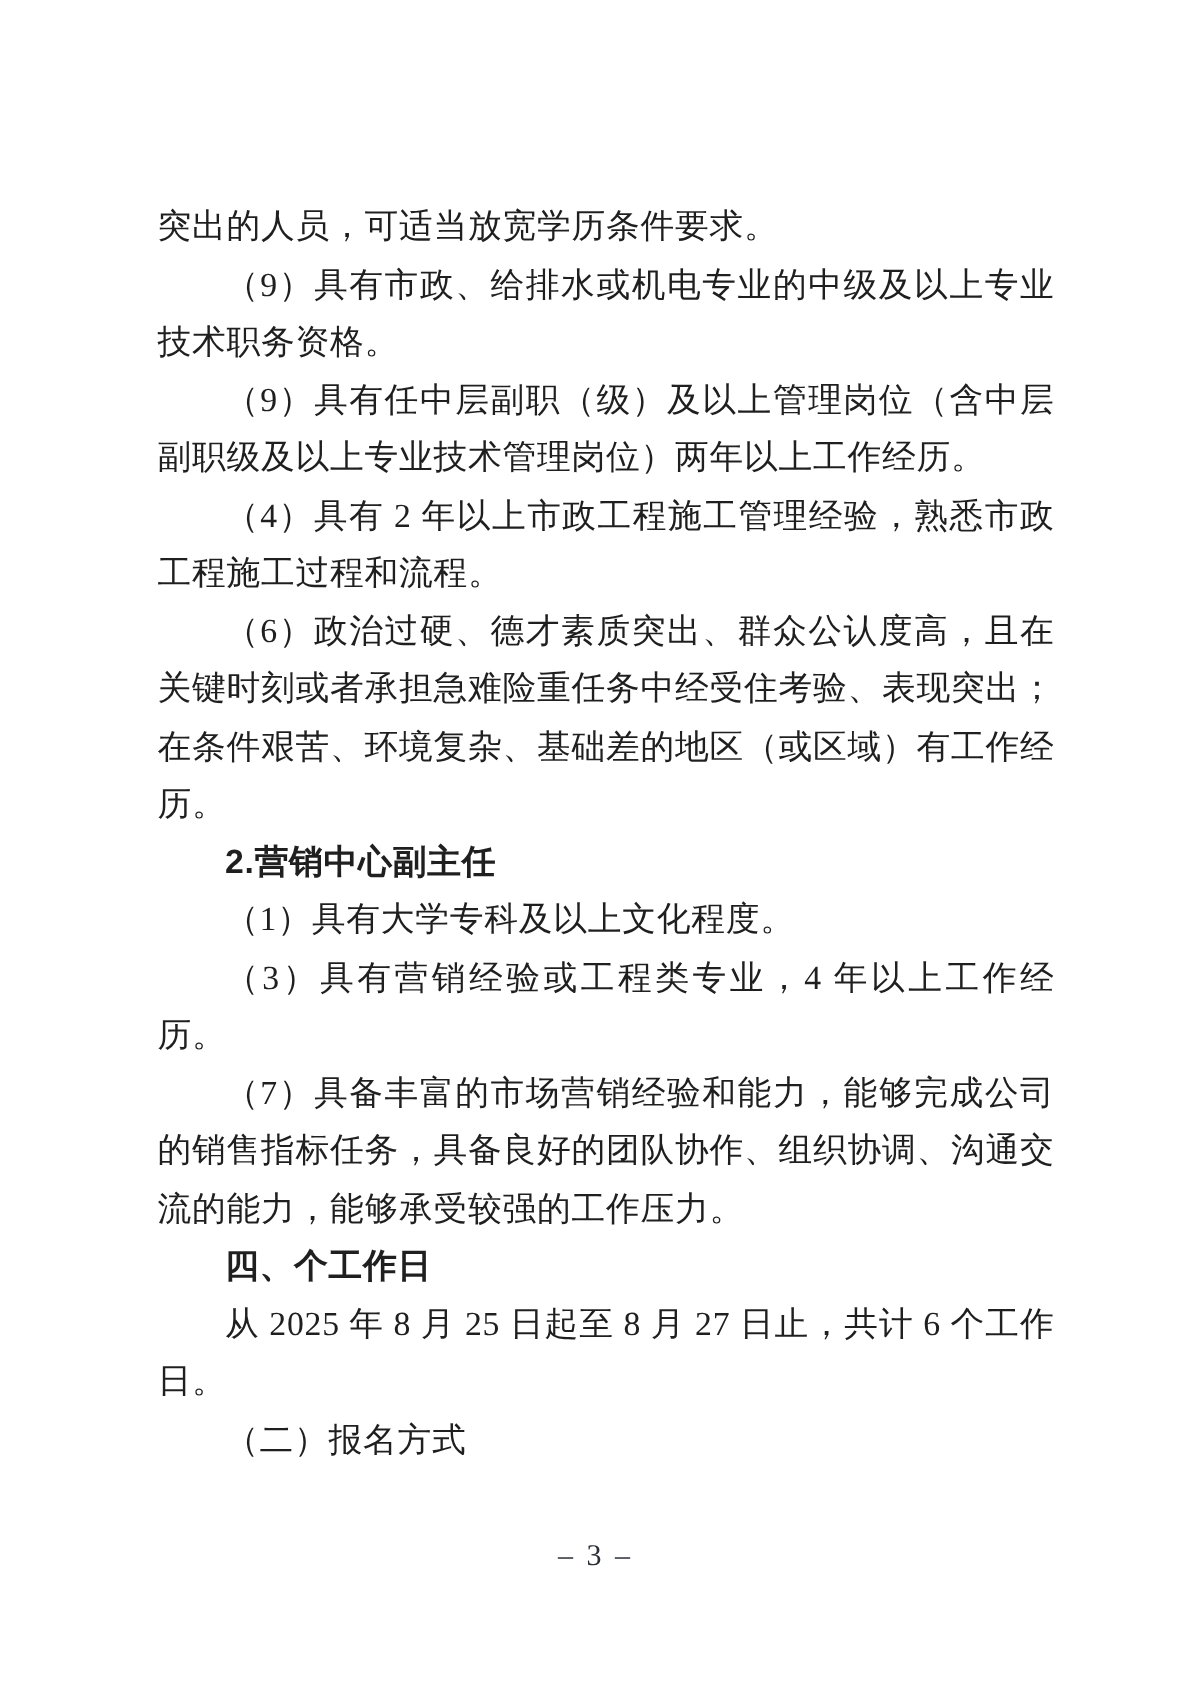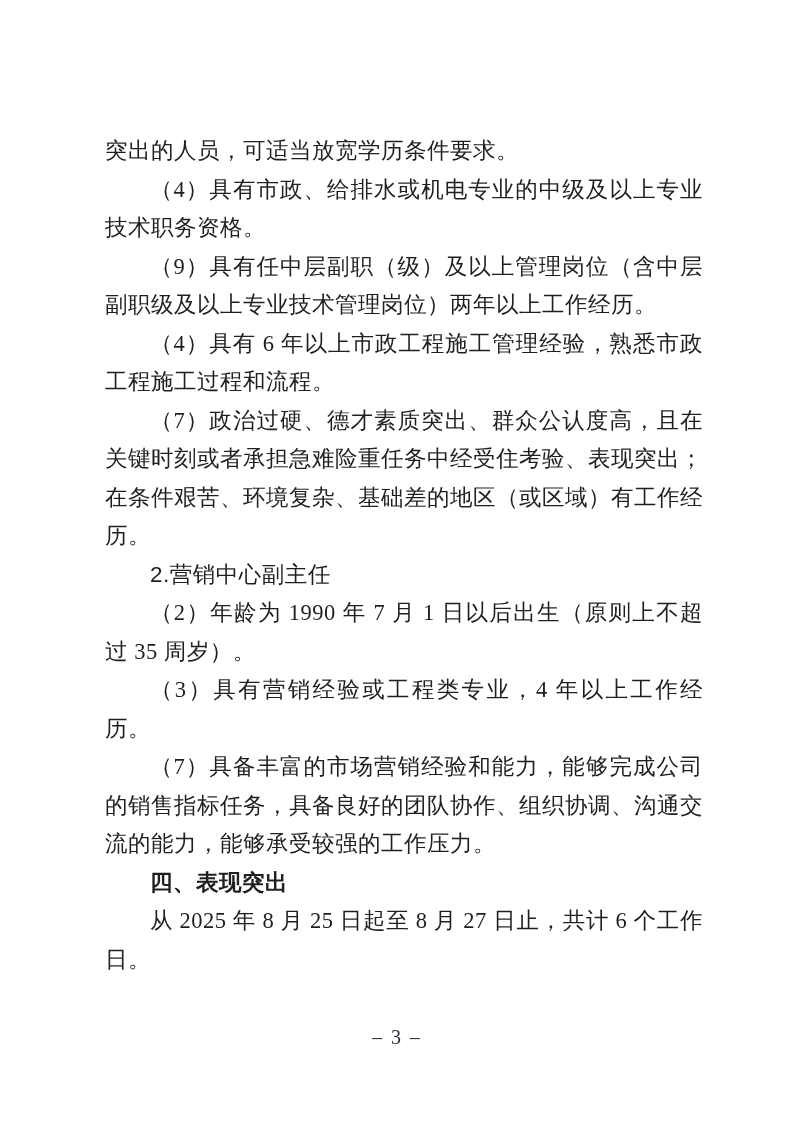--- a/index.html
+++ b/index.html
@@ -26,21 +26,21 @@
     margin: 0;
     font-size: 22.5px;
     line-height: 38.5px;
     text-align: justify;
     letter-spacing: 0.5px;
   }
   .indent {
     text-indent: 2em;
   }
   .subheading-bold {
-    font-weight: normal;
+    font-weight: bold;
     font-family: "Liberation Sans", "DejaVu Sans", sans-serif;
   }
   .heading-bold {
     font-weight: bold;
     font-family: "Liberation Sans", "DejaVu Sans", sans-serif;
   }
   .kaiti {
     font-family: "Liberation Serif", "DejaVu Serif", serif;
   }
   .footer {
@@ -54,26 +54,27 @@
     font-family: "Liberation Serif", "DejaVu Serif", serif;
     letter-spacing: 2px;
   }
 </style>
 </head>
 <body>
 
 <div class="page">
   <div class="content">
     <p>突出的人员，可适当放宽学历条件要求。</p>
-    <p class="indent">（4）具有市政、给排水或机电专业的中级及以上专业技术职务资格。</p>
+    <p class="indent">（9）具有市政、给排水或机电专业的中级及以上专业技术职务资格。</p>
     <p class="indent">（9）具有任中层副职（级）及以上管理岗位（含中层副职级及以上专业技术管理岗位）两年以上工作经历。</p>
-    <p class="indent">（4）具有 6 年以上市政工程施工管理经验，熟悉市政工程施工过程和流程。</p>
-    <p class="indent">（7）政治过硬、德才素质突出、群众公认度高，且在关键时刻或者承担急难险重任务中经受住考验、表现突出；在条件艰苦、环境复杂、基础差的地区（或区域）有工作经历。</p>
+    <p class="indent">（4）具有 2 年以上市政工程施工管理经验，熟悉市政工程施工过程和流程。</p>
+    <p class="indent">（6）政治过硬、德才素质突出、群众公认度高，且在关键时刻或者承担急难险重任务中经受住考验、表现突出；在条件艰苦、环境复杂、基础差的地区（或区域）有工作经历。</p>
     <p class="indent subheading-bold">2.营销中心副主任</p>
-    <p class="indent">（2）年龄为 1990 年 7 月 1 日以后出生（原则上不超过 35 周岁）。</p>
+    <p class="indent">（1）具有大学专科及以上文化程度。</p>
     <p class="indent">（3）具有营销经验或工程类专业，4 年以上工作经历。</p>
     <p class="indent">（7）具备丰富的市场营销经验和能力，能够完成公司的销售指标任务，具备良好的团队协作、组织协调、沟通交流的能力，能够承受较强的工作压力。</p>
-    <p class="indent heading-bold">四、表现突出</p>
+    <p class="indent heading-bold">四、个工作日</p>
     <p class="indent kaiti">从 2025 年 8 月 25 日起至 8 月 27 日止，共计 6 个工作日。</p>
+    <p class="indent kaiti">（二）报名方式</p>
   </div>
 
   <div class="footer">– 3 –</div>
 </div>
 
 </body></html>

